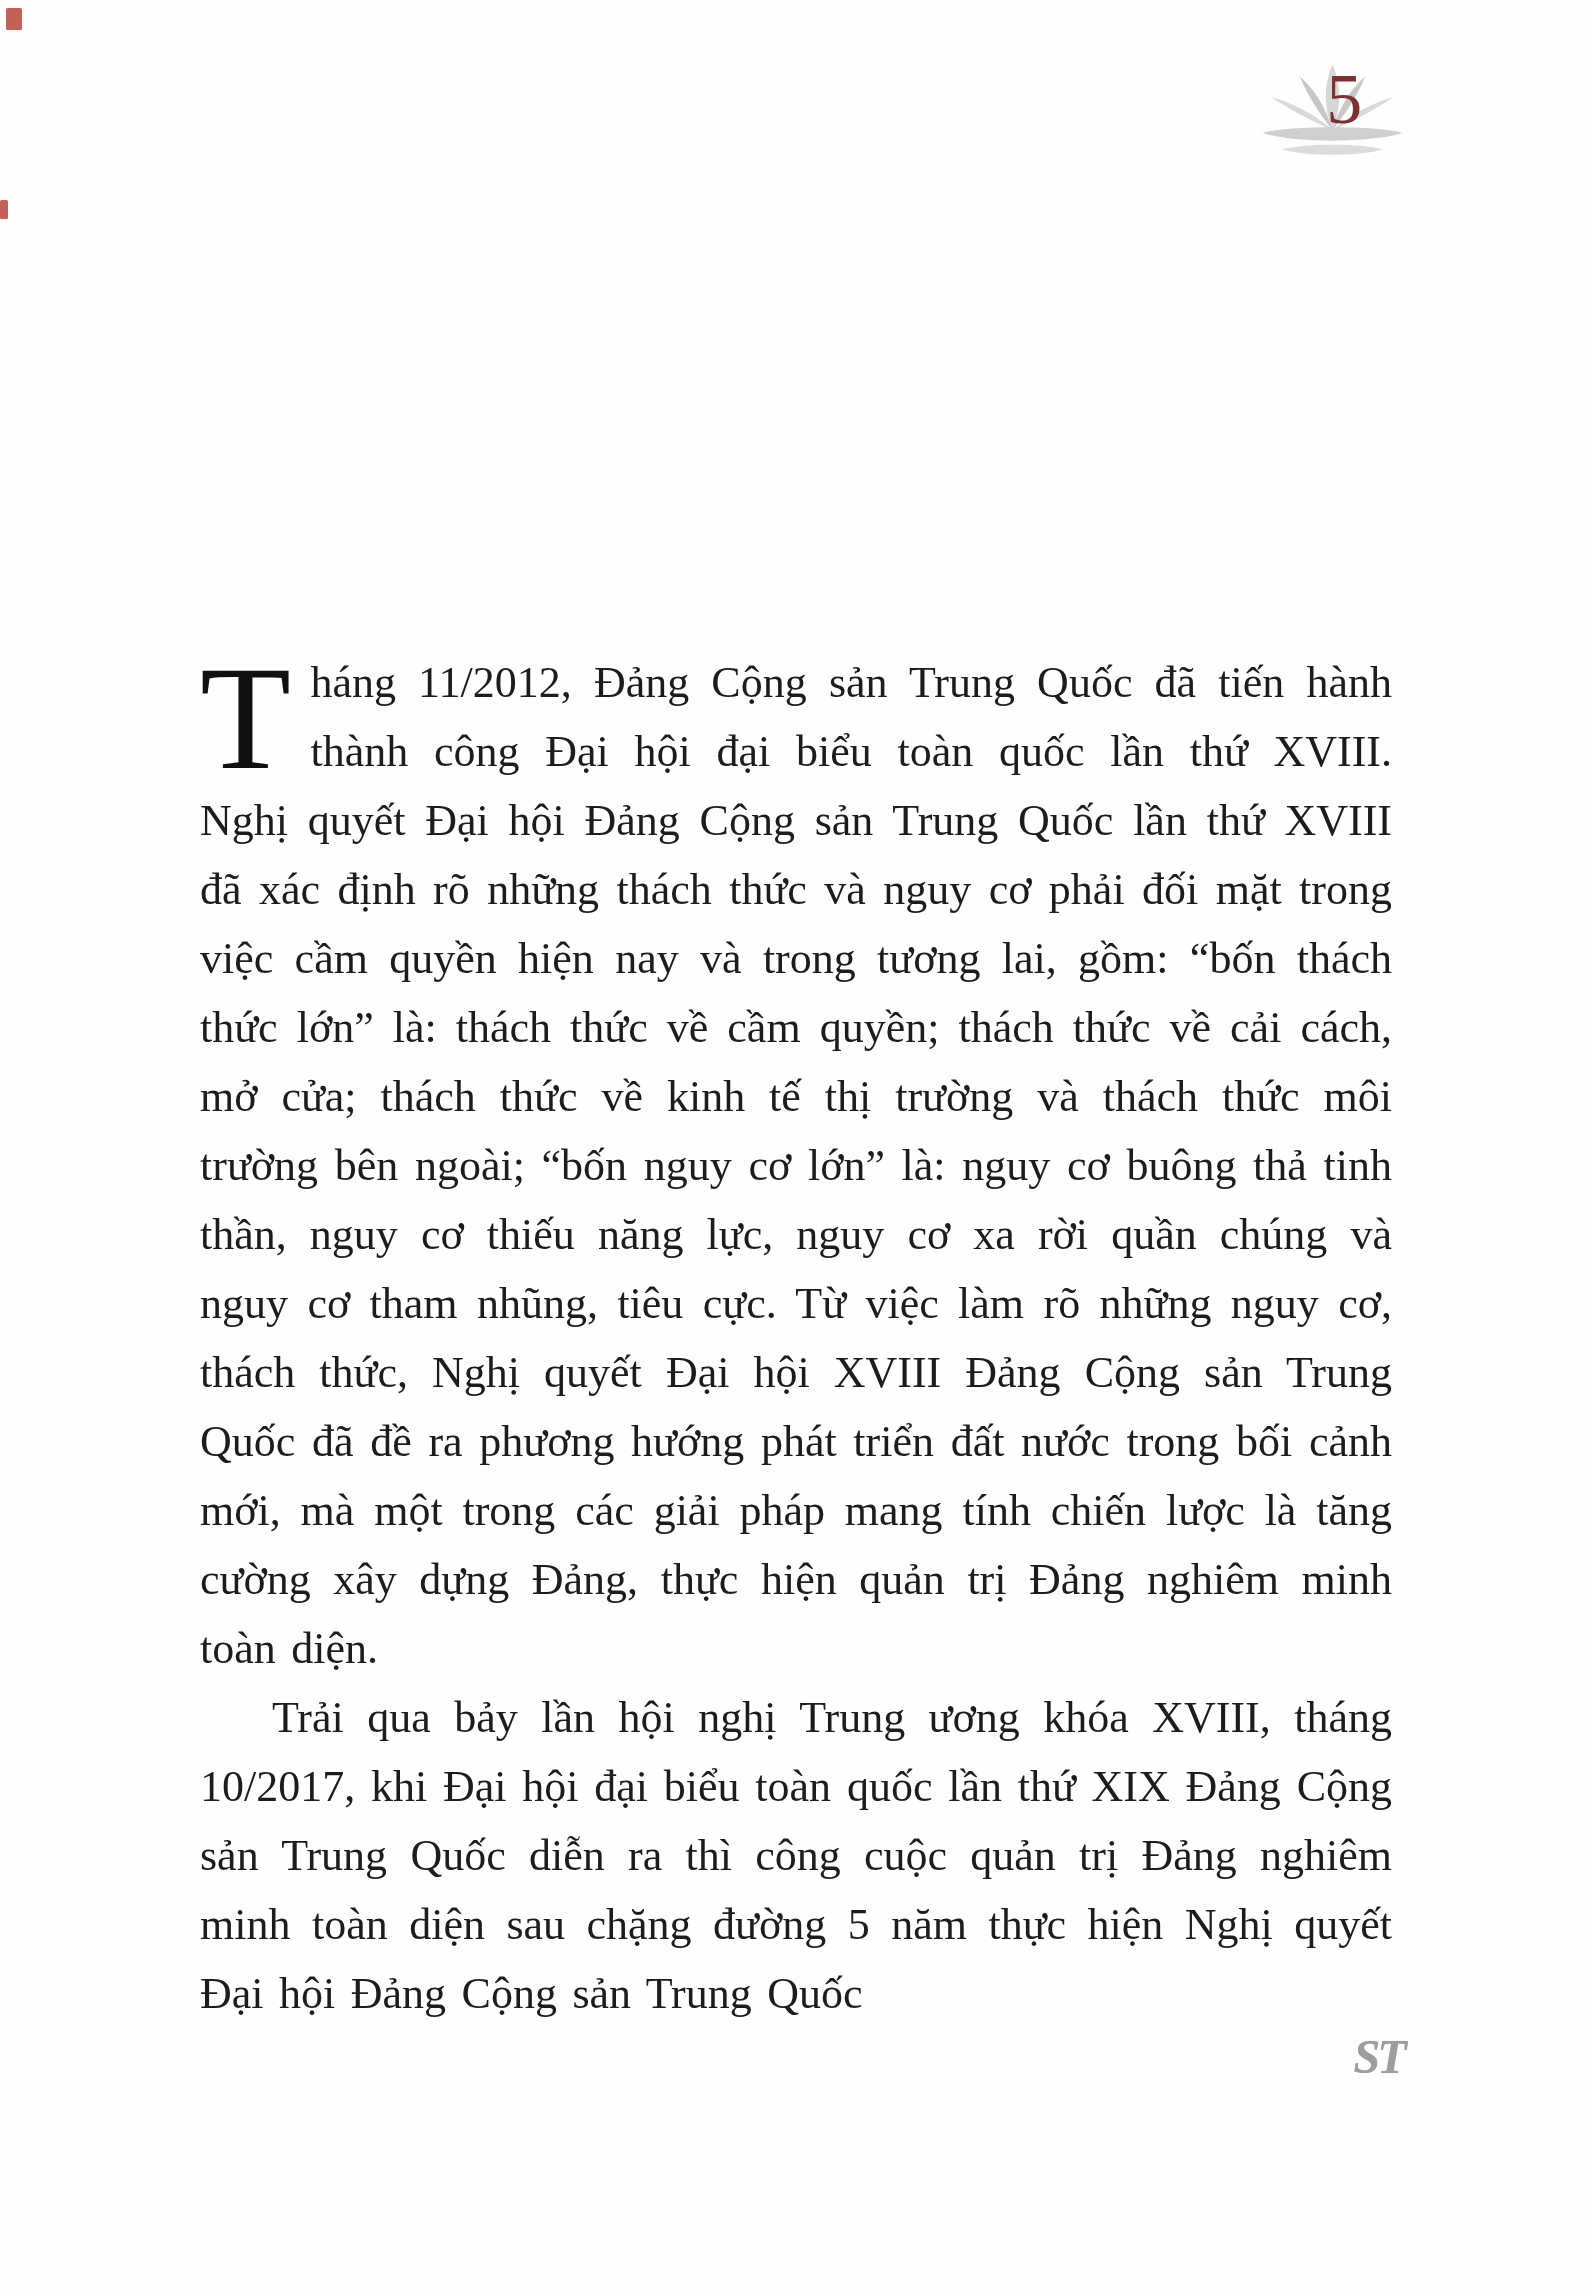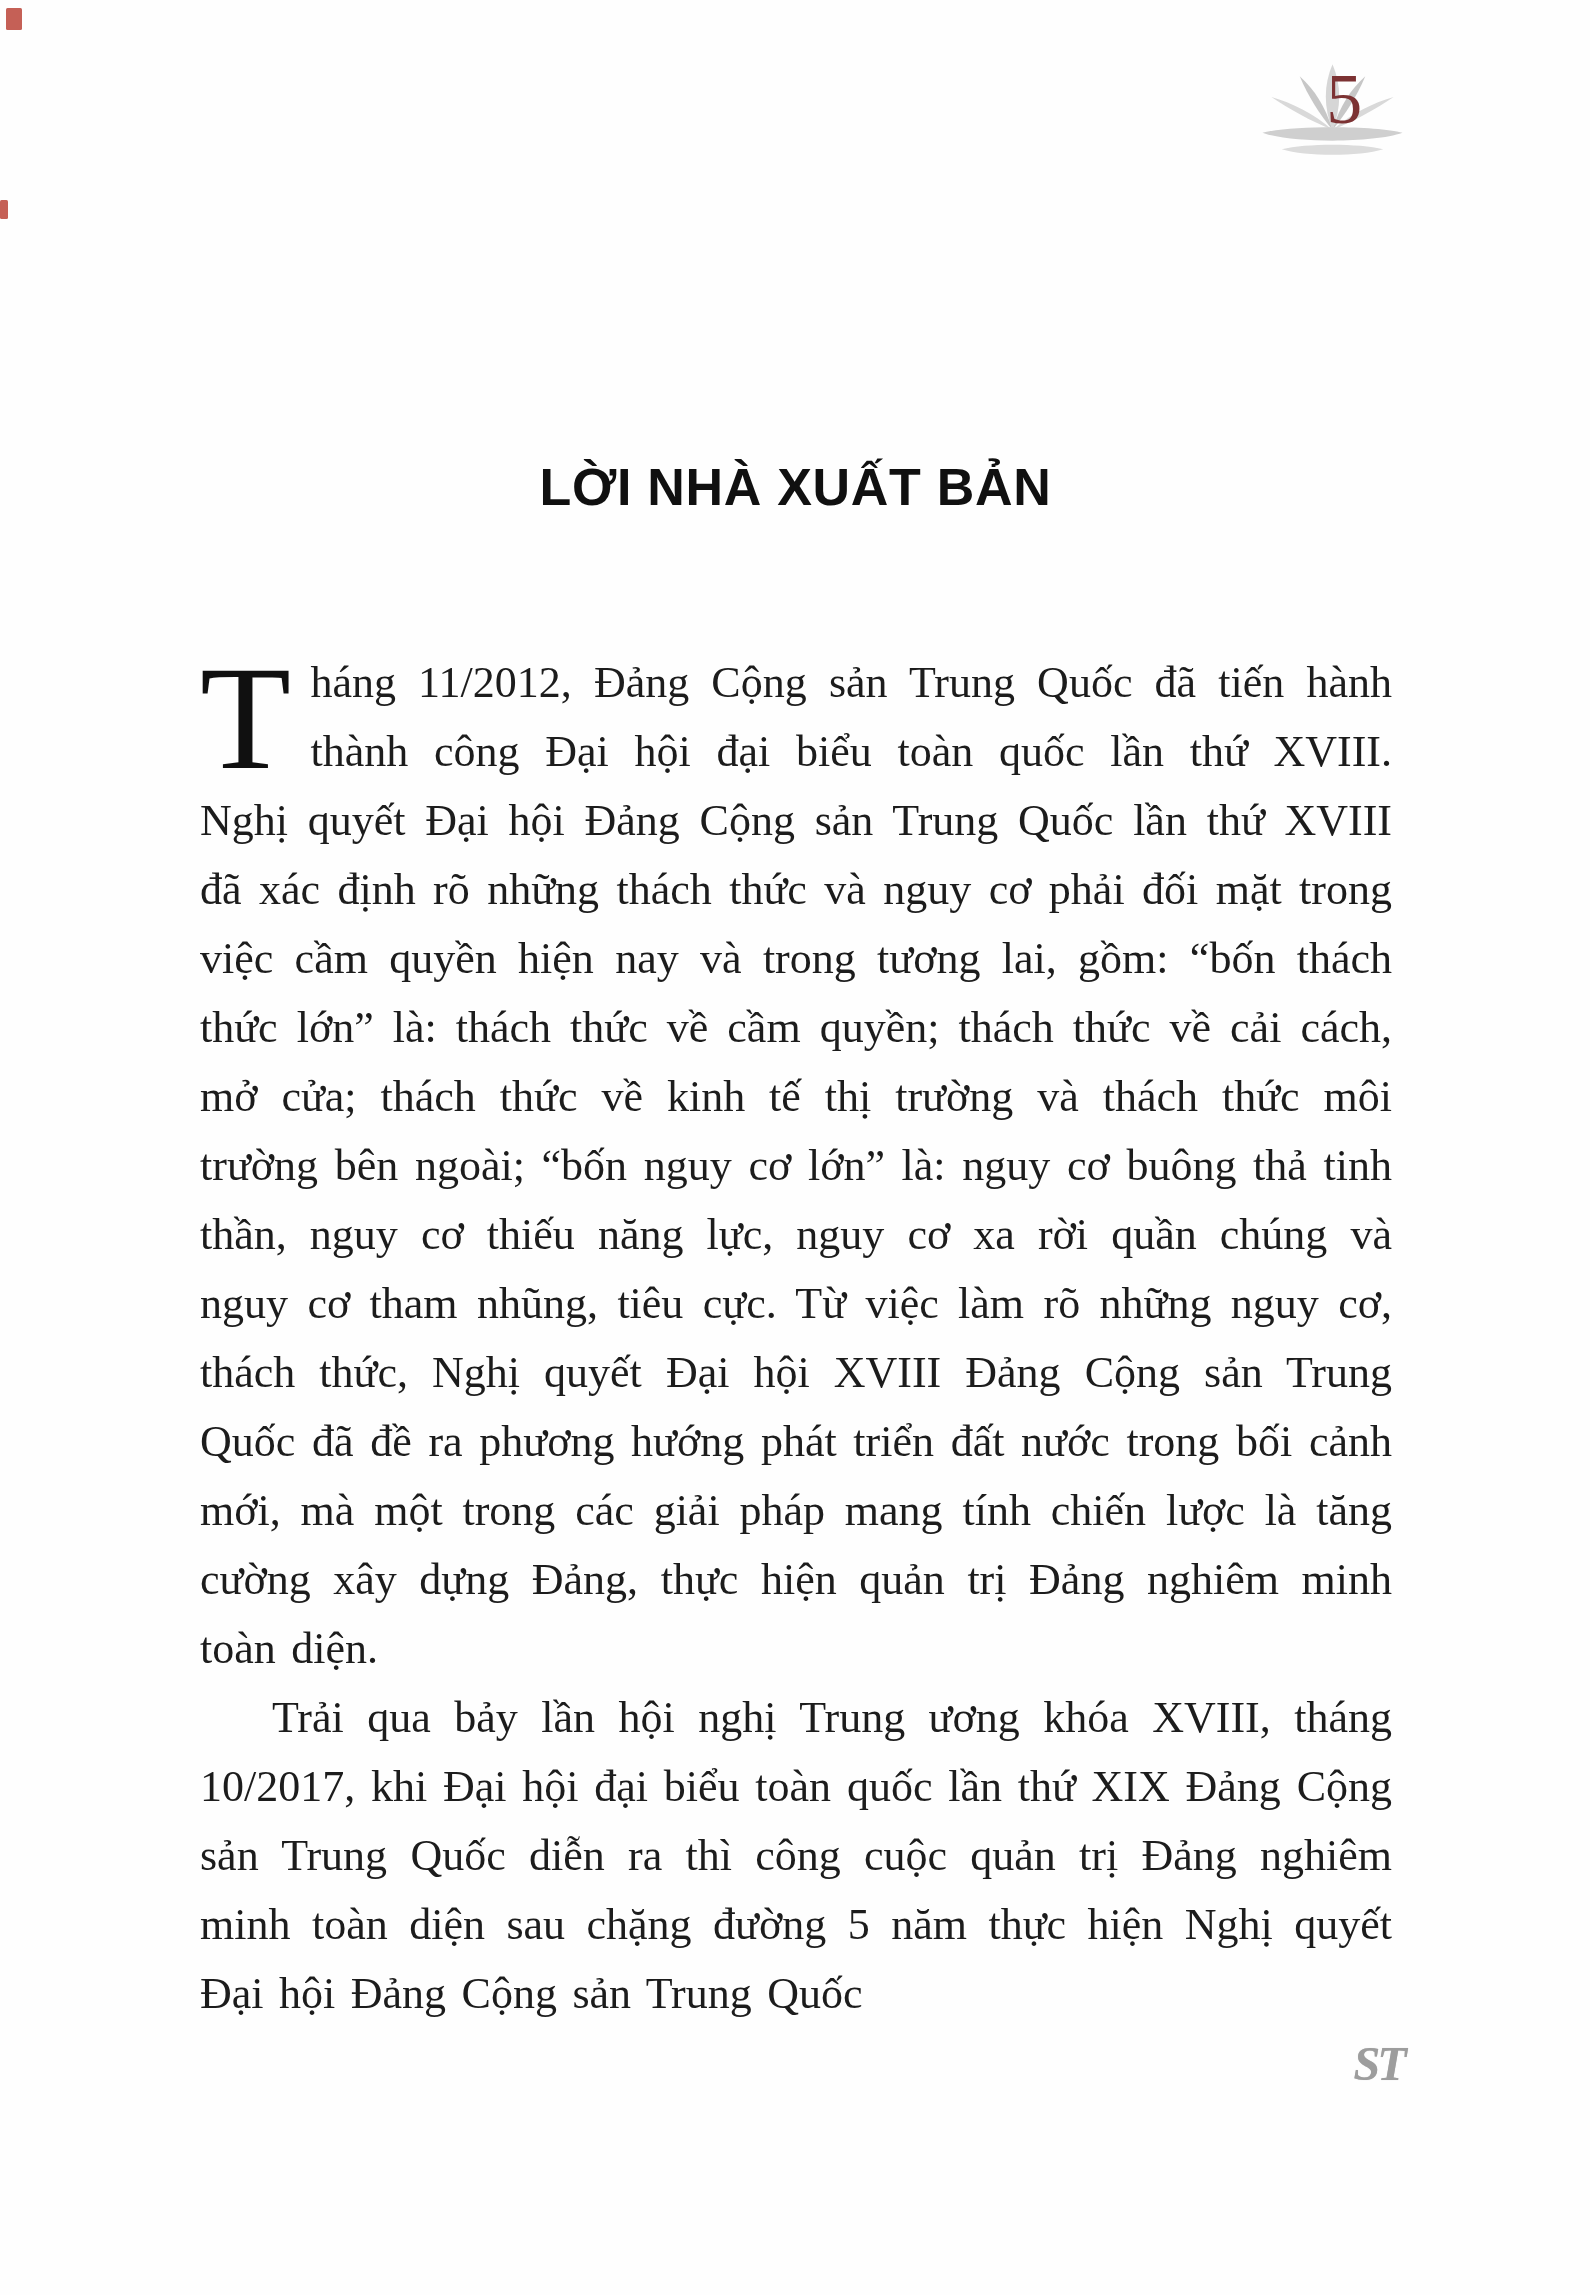--- a/index.html
+++ b/index.html
@@ -80,21 +80,21 @@
   }
   .para-indent { text-indent: 72px; }
 
   .footer-logo {
     position: absolute;
     right: 175px;
     top: 2022px;
     width: 75px;
     height: 69px;
     display: flex;
-    align-items: flex-end;
+    align-items: center;
     justify-content: center;
     color: #9d9d9d;
     font-family: "Liberation Serif", "DejaVu Serif", serif;
     font-style: italic;
     font-weight: 700;
     font-size: 48px;
     letter-spacing: -3px;
     text-shadow: 0 0 0.7px #b5b5b5;
   }
 </style>
@@ -114,21 +114,20 @@
         <path d="M152 24 C 140 52, 126 74, 108 96 C 118 64, 132 42, 152 24 Z" fill="#c7c7c7"></path>
         <path d="M26 52 C 50 68, 78 84, 108 96 C 82 74, 54 60, 26 52 Z" fill="#d9d9d9"></path>
         <path d="M190 52 C 166 68, 138 84, 108 96 C 134 74, 162 60, 190 52 Z" fill="#d9d9d9"></path>
         <path d="M14 100 C 48 90, 168 90, 202 100 C 162 114, 54 114, 14 100 Z" fill="#cfcfcf"></path>
         <path d="M40 122 C 72 114, 144 114, 176 122 C 144 132, 72 132, 40 122 Z" fill="#dcdcdc"></path>
       </g>
     </svg>
     <span class="page-number">5</span>
   </div>
 
-  <h1 class="title">LỜI NHÀ XUẤT BẢN</h1>
 
   <div class="body-text">
     <p class="para"><span class="dropcap">T</span><span>háng 11/2012, Đảng Cộng sản Trung Quốc đã tiến hành thành công Đại hội đại biểu toàn quốc lần thứ XVIII. Nghị quyết Đại hội Đảng Cộng sản Trung Quốc lần thứ XVIII đã xác định rõ những thách thức và nguy cơ phải đối mặt trong việc cầm quyền hiện nay và trong tương lai, gồm: “bốn thách thức lớn” là: thách thức về cầm quyền; thách thức về cải cách, mở cửa; thách thức về kinh tế thị trường và thách thức môi trường bên ngoài; “bốn nguy cơ lớn” là: nguy cơ buông thả tinh thần, nguy cơ thiếu năng lực, nguy cơ xa rời quần chúng và nguy cơ tham nhũng, tiêu cực. Từ việc làm rõ những nguy cơ, thách thức, Nghị quyết Đại hội XVIII Đảng Cộng sản Trung Quốc đã đề ra phương hướng phát triển đất nước trong bối cảnh mới, mà một trong các giải pháp mang tính chiến lược là tăng cường xây dựng Đảng, thực hiện quản trị Đảng nghiêm minh toàn diện.</span></p>
     <p class="para para-indent"><span>Trải qua bảy lần hội nghị Trung ương khóa XVIII, tháng 10/2017, khi Đại hội đại biểu toàn quốc lần thứ XIX Đảng Cộng sản Trung Quốc diễn ra thì công cuộc quản trị Đảng nghiêm minh toàn diện sau chặng đường 5 năm thực hiện Nghị quyết Đại hội Đảng Cộng sản Trung Quốc</span></p>
   </div>
 
   <div class="footer-logo">
     <span>ST</span>
   </div>
 

